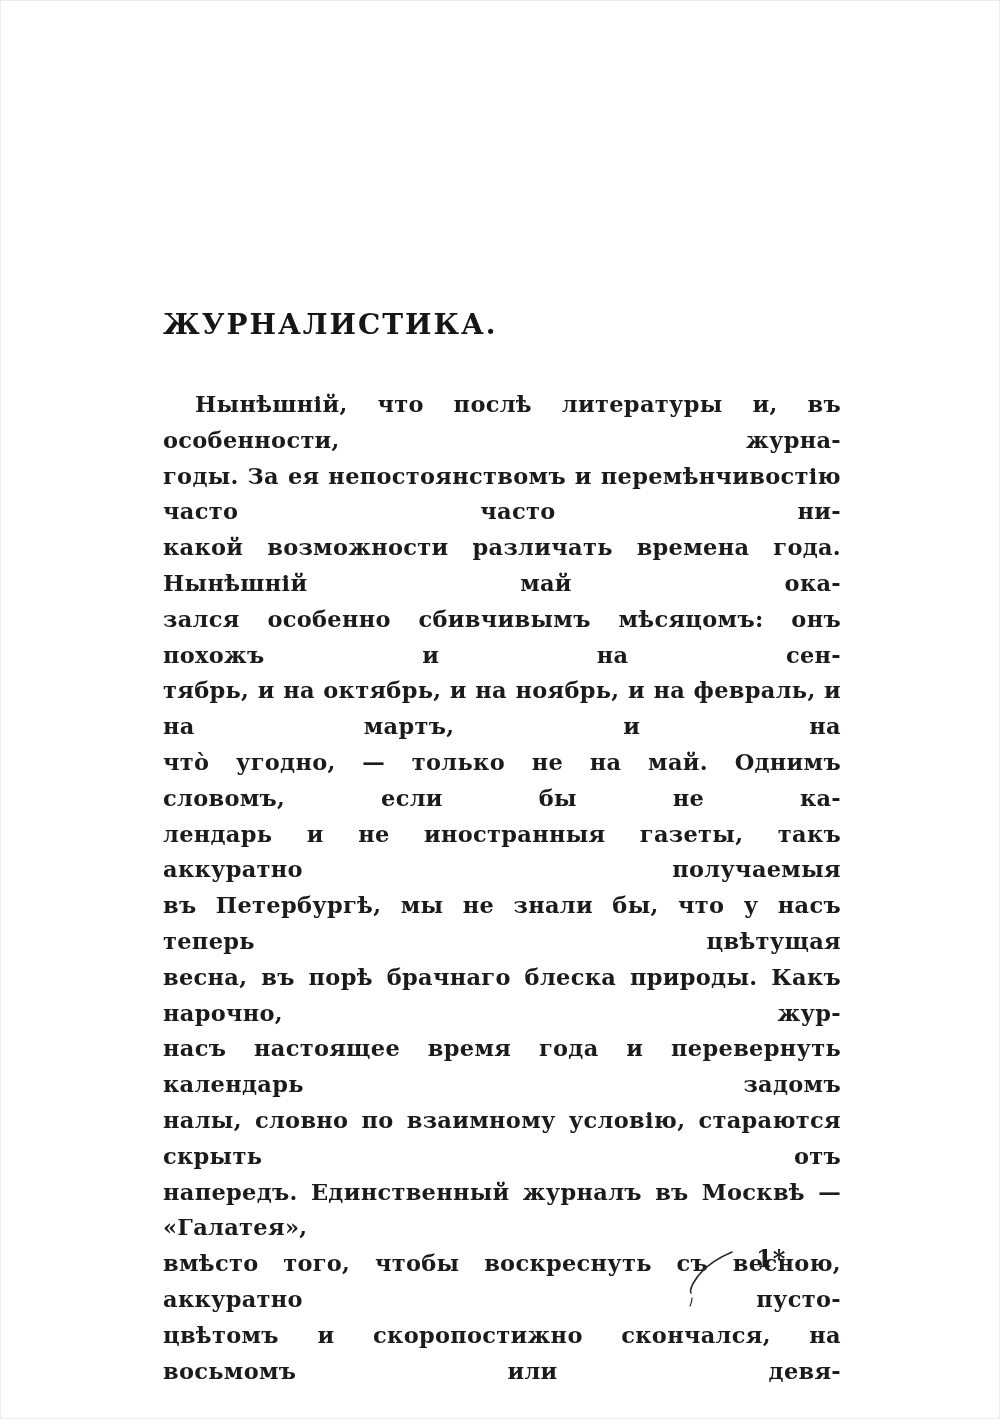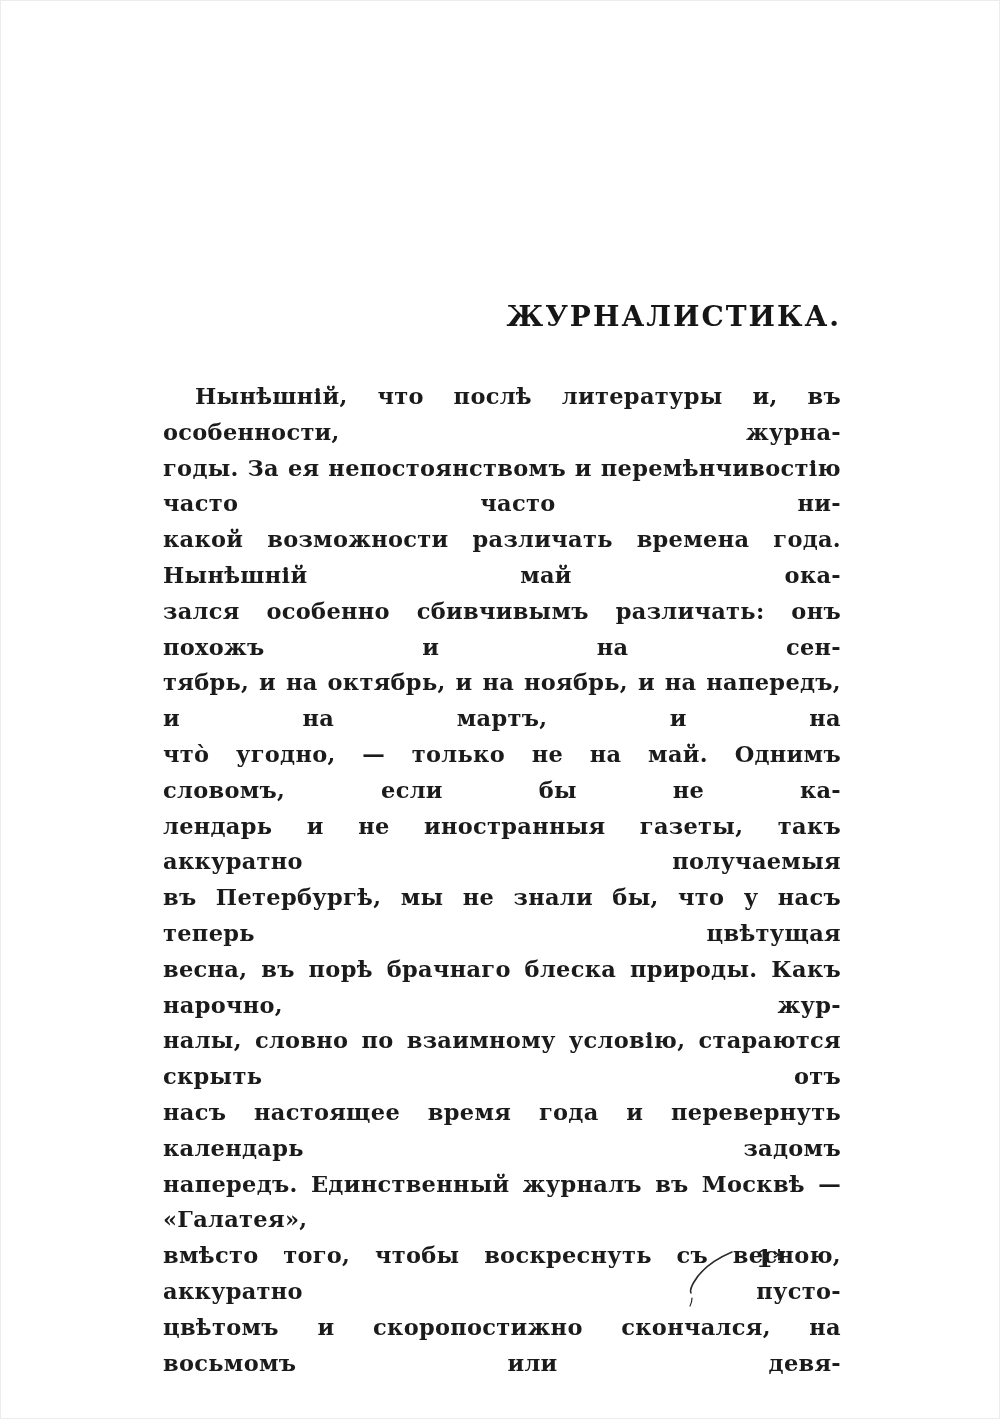--- a/index.html
+++ b/index.html
@@ -17,22 +17,22 @@
     font-family: "DejaVu Serif", "Liberation Serif", serif;
     color: #1b1b1b;
   }
   .content {
     position: absolute;
     left: 163px;
     top: 300px;
     width: 678px;
   }
   .title {
-    margin: 0 0 46px 0;
-    text-align: right;
+    margin: 8px 0 46px 0;
+    text-align: left;
     font-size: 28px;
     font-weight: bold;
     letter-spacing: 2px;
     color: #161616;
   }
   .body-text {
     font-size: 22.5px;
     font-weight: bold;
     line-height: 35.8px;
     letter-spacing: 0.3px;
@@ -71,28 +71,28 @@
 
 <div class="page">
 
   <div class="content">
     <h1 class="title">ЖУРНАЛИСТИКА.</h1>
 
     <div class="body-text">
         <div class="line">Нынѣшній, что послѣ литературы и, въ особенности, журна-</div>
         <div class="line">годы. За ея непостоянствомъ и перемѣнчивостію часто часто ни-</div>
         <div class="line">какой возможности различать времена года. Нынѣшній май ока-</div>
-        <div class="line">зался особенно сбивчивымъ различать: онъ похожъ и на сен-</div>
-        <div class="line">тябрь, и на октябрь, и на ноябрь, и на напередъ, и на мартъ, и на</div>
+        <div class="line">зался особенно сбивчивымъ мѣсяцомъ: онъ похожъ и на сен-</div>
+        <div class="line">тябрь, и на октябрь, и на ноябрь, и на февраль, и на мартъ, и на</div>
         <div class="line">что̀ угодно, — только не на май. Однимъ словомъ, если бы не ка-</div>
         <div class="line">лендарь и не иностранныя газеты, такъ аккуратно получаемыя</div>
         <div class="line">въ Петербургѣ, мы не знали бы, что у насъ теперь цвѣтущая</div>
         <div class="line">весна, въ порѣ брачнаго блеска природы. Какъ нарочно, жур-</div>
+        <div class="line">насъ настоящее время года и перевернуть календарь задомъ</div>
         <div class="line">налы, словно по взаимному условію, стараются скрыть отъ</div>
-        <div class="line">насъ настоящее время года и перевернуть календарь задомъ</div>
         <div class="line">напередъ. Единственный журналъ въ Москвѣ — «Галатея»,</div>
         <div class="line">вмѣсто того, чтобы воскреснуть съ весною, аккуратно пусто-</div>
         <div class="line">цвѣтомъ и скоропостижно скончался, на восьмомъ или девя-</div>
       </div>
   </div>
 
   <div class="footer-area">
     <svg class="flourish" width="70" height="60" viewBox="0 0 70 60">
       <path d="M 52 4 C 38 10, 22 20, 14 34 C 11 39, 10 43, 11 45" fill="none" stroke="#2a2a2a" stroke-width="1.6" stroke-linecap="round"></path>
       <path d="M 12 50 C 12 53, 11 56, 10 58" fill="none" stroke="#2a2a2a" stroke-width="1.2" stroke-linecap="round"></path>

